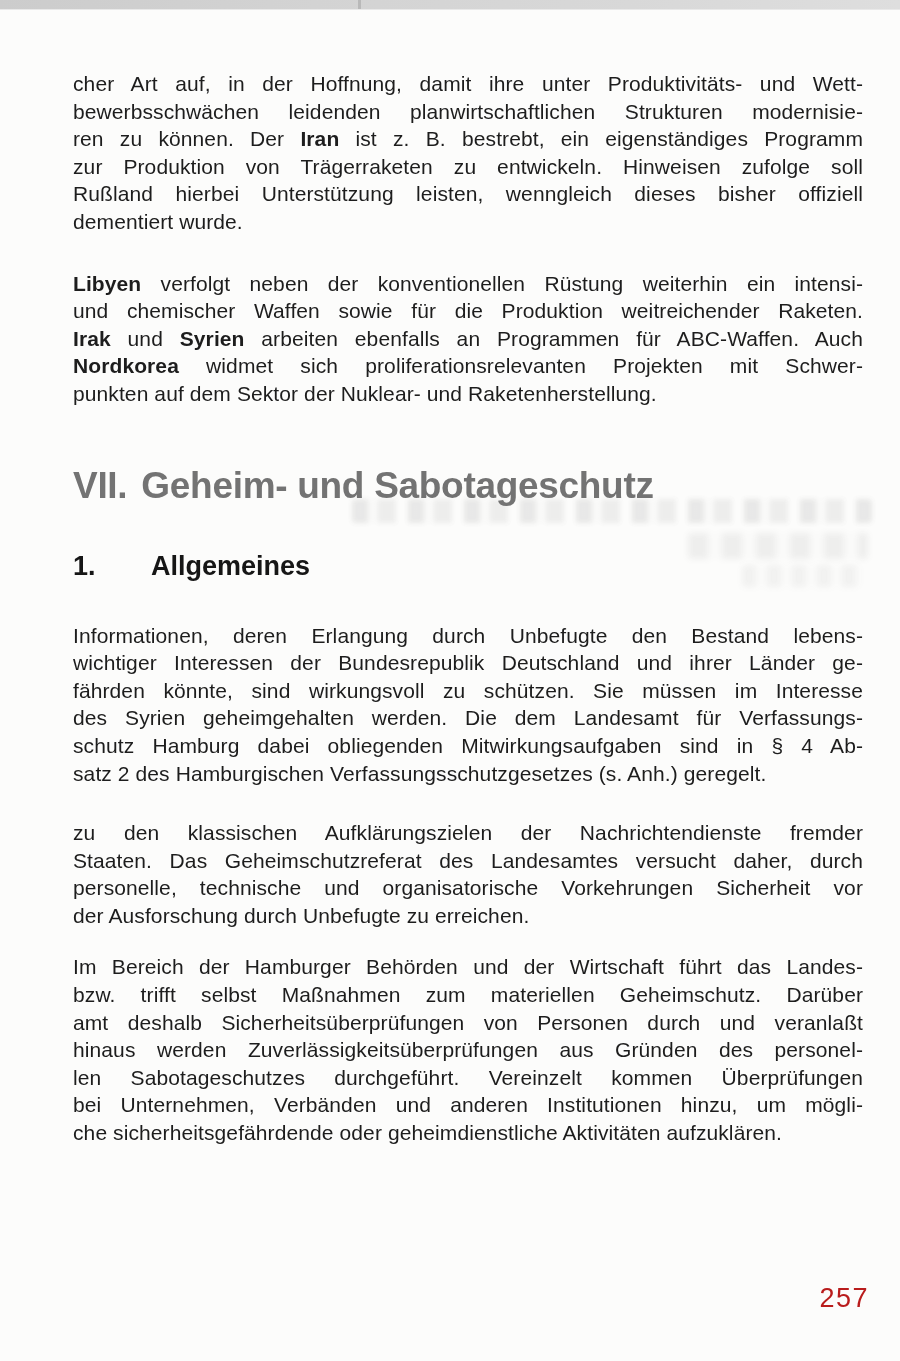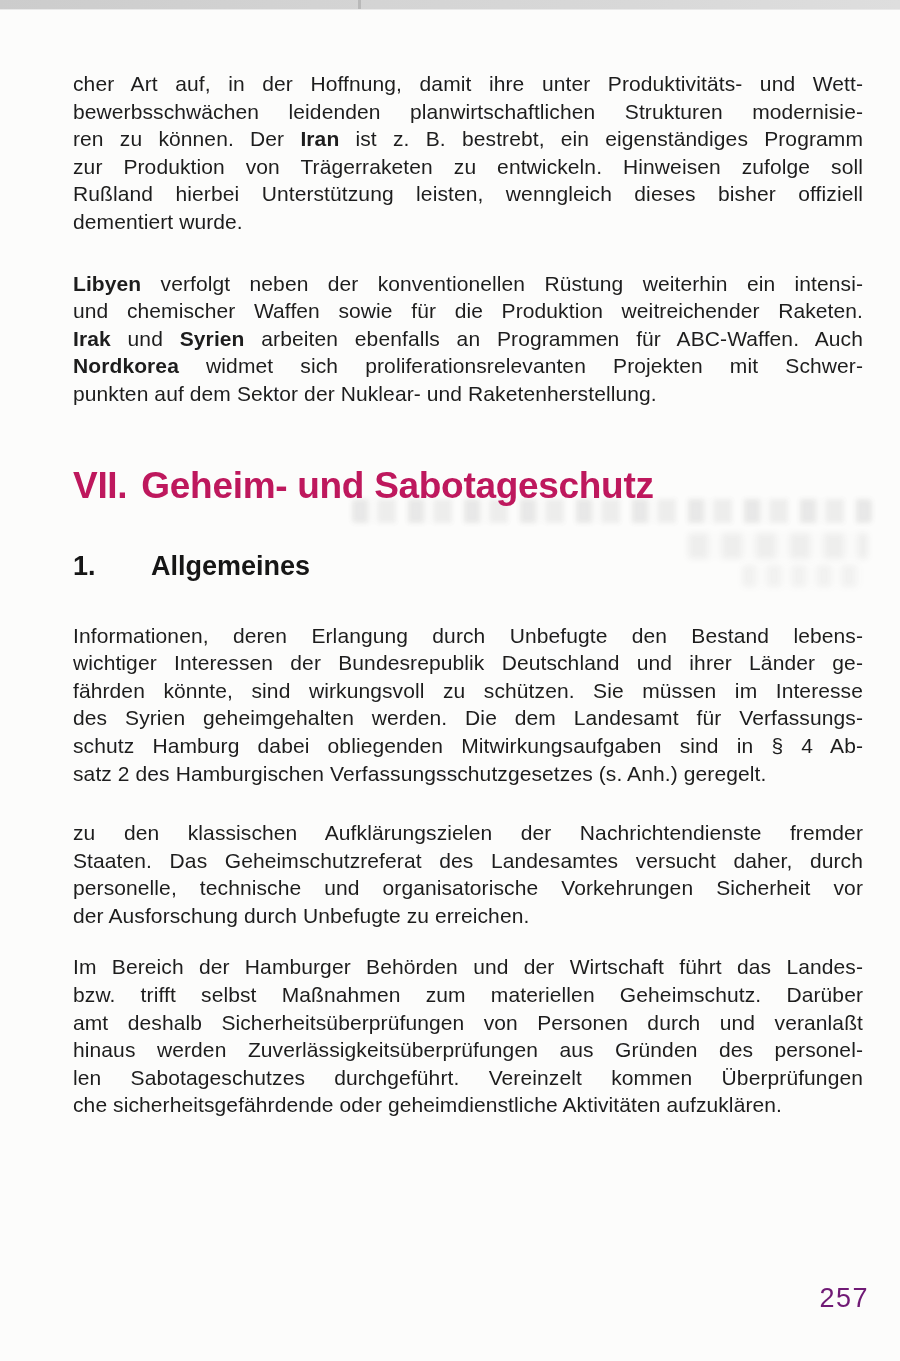--- a/index.html
+++ b/index.html
@@ -40,21 +40,21 @@
   }
   .para .line:last-child { text-align-last: left; }
   .para b { font-weight: 700; }
 
   .chapter-heading {
     margin-top: 56px;
     font-size: 37px;
     font-weight: 700;
     letter-spacing: -0.3px;
     line-height: 44px;
-    color: #be185d;
+    color: #737373;
     position: relative;
     z-index: 2;
   }
   .chapter-heading .numeral { margin-right: 14px; }
 
   .section-heading {
     margin-top: 42px;
     font-size: 27px;
     font-weight: 700;
     line-height: 32px;
@@ -66,21 +66,21 @@
   .p2 { margin-top: 34px; }
   .p3 { margin-top: 40px; }
   .p4 { margin-top: 32px; }
   .p5 { margin-top: 24px; }
 
   .page-number {
     position: absolute;
     top: 1283px; right: 31px;
     font-size: 27px;
     letter-spacing: 1.5px;
-    color: #701a75;
+    color: #b91c1c;
   }
 
   
   .ghost { position: absolute; pointer-events: none; z-index: 1; }
   .ghost-1 {
     left: 352px; top: 499px; width: 520px; height: 24px;
     background: repeating-linear-gradient(90deg,
       rgba(90,90,90,0.16) 0 16px, rgba(90,90,90,0.02) 16px 26px,
       rgba(90,90,90,0.12) 26px 44px, rgba(90,90,90,0.0) 44px 56px);
     filter: blur(2.5px);
@@ -158,18 +158,19 @@
     <div class="line">personelle, technische und organisatorische Vorkehrungen Sicherheit vor</div>
     <div class="line">der Ausforschung durch Unbefugte zu erreichen.</div>
   </div>
 
   <div class="para p5">
     <div class="line">Im Bereich der Hamburger Behörden und der Wirtschaft führt das Landes-</div>
     <div class="line">bzw. trifft selbst Maßnahmen zum materiellen Geheimschutz. Darüber</div>
     <div class="line">amt deshalb Sicherheitsüberprüfungen von Personen durch und veranlaßt</div>
     <div class="line">hinaus werden Zuverlässigkeitsüberprüfungen aus Gründen des personel-</div>
     <div class="line">len Sabotageschutzes durchgeführt. Vereinzelt kommen Überprüfungen</div>
+    <div class="line">bei Unternehmen, Verbänden und anderen Institutionen hinzu, um mögli-</div>
     <div class="line">che sicherheitsgefährdende oder geheimdienstliche Aktivitäten aufzuklären.</div>
   </div>
 
 </div>
 
 <div class="page-number">257</div>
 
 </body></html>

